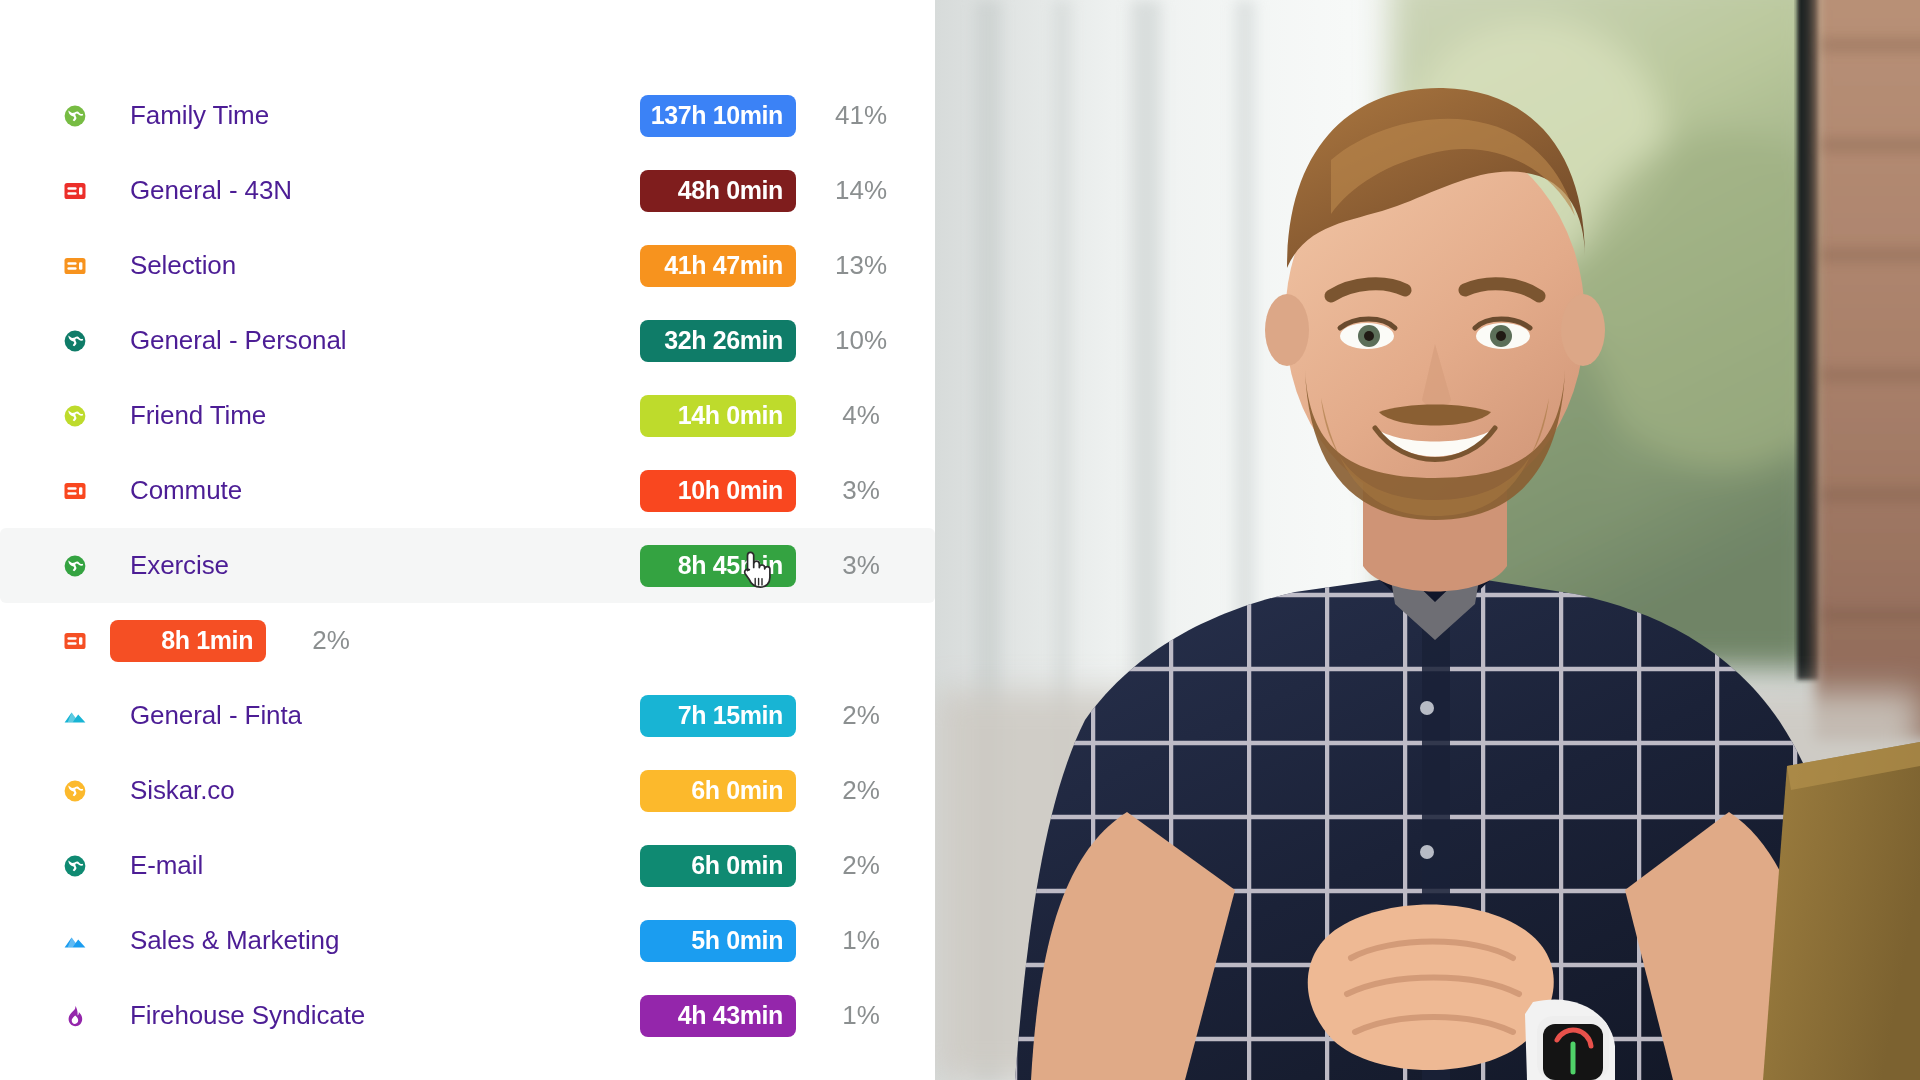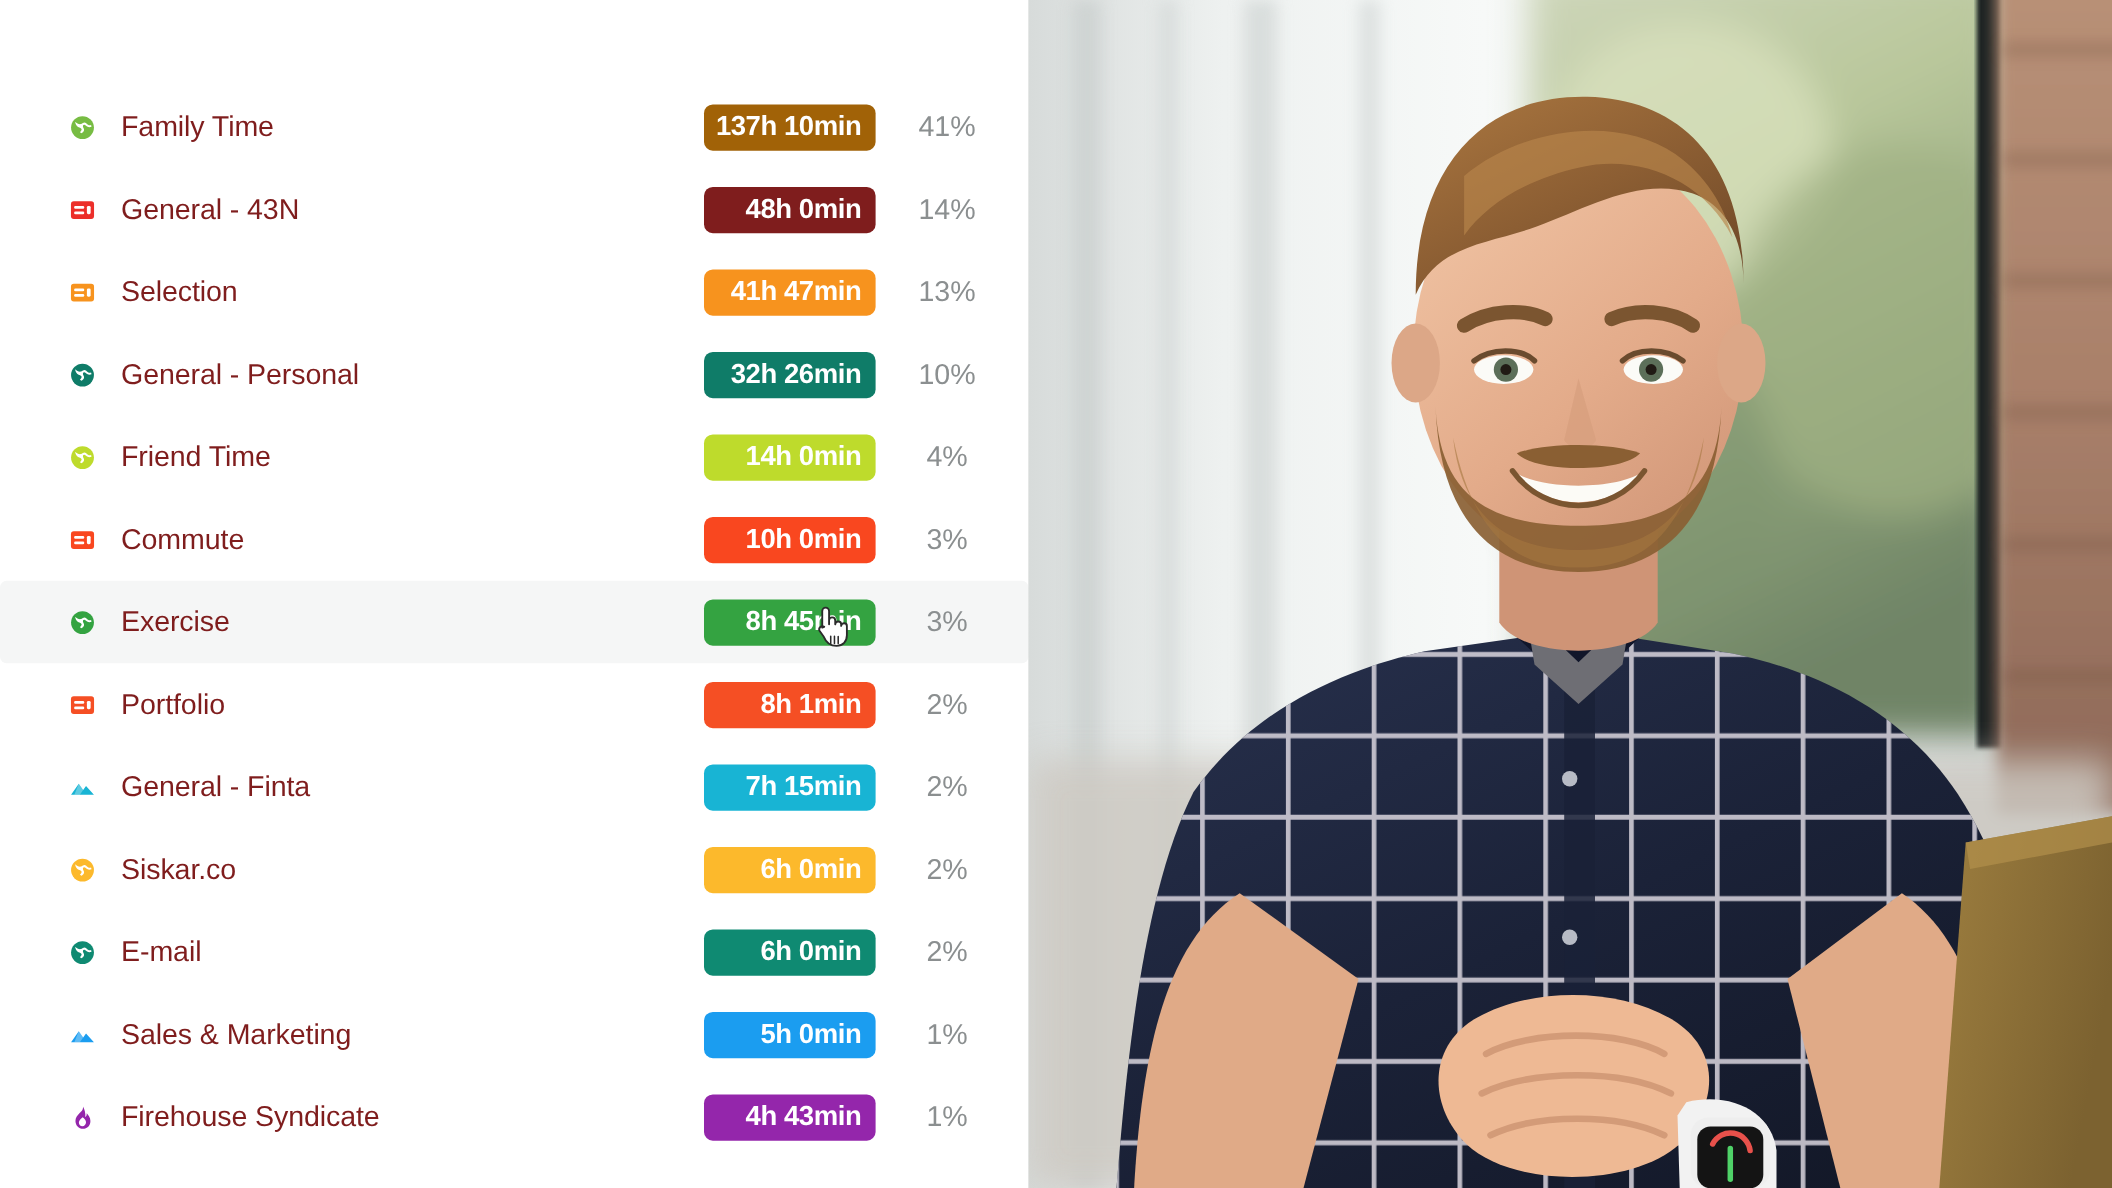--- a/index.html
+++ b/index.html
@@ -36,23 +36,24 @@
     flex:0 0 26px;
     width:26px; height:26px;
     display:flex; align-items:center; justify-content:center;
     margin-right:22px;
   }
   .row-icon svg{ display:block; width:24px; height:24px; }
 
   .row-label{
     flex:1 1 auto;
     font-size:26px;
-    color:#7f1d1d;
+    color:#4c1d95;
     letter-spacing:-0.1px;
     white-space:nowrap;
+    margin-left:20px;
   }
 
   .row-pill{
     flex:0 0 auto;
     width:156px;
     height:42px;
     border-radius:8px;
     display:flex;
     align-items:center;
     justify-content:flex-end;
@@ -100,21 +101,21 @@
   <div class="report-panel">
     <div class="report-list" id="report-list">
         <div class="report-row">
           <span class="row-icon">
             <svg viewBox="0 0 24 24" xmlns="http://www.w3.org/2000/svg">
               <circle cx="12" cy="12" r="10.4" fill="#77bc43"></circle>
               <path d="M5.2 6.6 c2.0 1.4 3.3 2.8 5.6 2.2 c1.4 -0.4 2.0 -1.5 3.6 -1.3 c1.2 0.2 1.7 1.3 2.6 1.9 c0.9 0.6 1.9 0.6 2.8 0.3 l0.4 1.6 c-1.4 0.6 -2.8 0.5 -4.0 -0.2 c-1.0 -0.6 -1.6 -1.6 -2.6 -1.6 c-1.2 0 -1.4 1.0 -1.1 2.0 c0.3 1.1 1.1 1.7 0.9 2.9 c-0.2 1.3 -1.4 2.0 -2.3 2.8 l-1.4 -1.0 c0.7 -0.9 1.6 -1.6 1.5 -2.6 c-0.1 -1.0 -1.2 -1.3 -2.1 -1.7 c-1.5 -0.6 -2.6 -1.6 -3.2 -3.0 Z" fill="#ffffff"></path>
             </svg>
           </span>
           <span class="row-label">Family Time</span>
-          <span class="row-pill" style="background: #a16207;">137h 10min</span>
+          <span class="row-pill" style="background: #3b82f6;">137h 10min</span>
           <span class="row-pct">41%</span>
         </div>
         <div class="report-row">
           <span class="row-icon">
             <svg viewBox="0 0 24 24" xmlns="http://www.w3.org/2000/svg">
               <rect x="1.5" y="4" width="21" height="16" rx="2.6" fill="#ec2f2a"></rect>
               <rect x="4.4" y="8.2" width="9.2" height="2.6" rx="1.2" fill="#ffffff"></rect>
               <rect x="4.4" y="13.2" width="9.2" height="2.6" rx="1.2" fill="#ffffff"></rect>
               <rect x="16.0" y="8.2" width="3.4" height="7.6" rx="1.3" fill="#ffffff"></rect>
             </svg>
@@ -184,21 +185,20 @@
         </div>
         <div class="report-row">
           <span class="row-icon">
             <svg viewBox="0 0 24 24" xmlns="http://www.w3.org/2000/svg">
               <rect x="1.5" y="4" width="21" height="16" rx="2.6" fill="#f54f24"></rect>
               <rect x="4.4" y="8.2" width="9.2" height="2.6" rx="1.2" fill="#ffffff"></rect>
               <rect x="4.4" y="13.2" width="9.2" height="2.6" rx="1.2" fill="#ffffff"></rect>
               <rect x="16.0" y="8.2" width="3.4" height="7.6" rx="1.3" fill="#ffffff"></rect>
             </svg>
           </span>
-          <span class="row-label">Portfolio</span>
           <span class="row-pill" style="background: rgb(245, 79, 36);">8h 1min</span>
           <span class="row-pct">2%</span>
         </div>
         <div class="report-row">
           <span class="row-icon">
             <svg viewBox="0 0 24 24" xmlns="http://www.w3.org/2000/svg">
               <path d="M1.6 18.6 L8.6 8.4 L12.6 14.1 L15.2 10.6 L22.4 18.6 Z" fill="#18b4d4"></path>
               <path d="M8.6 8.4 L12.6 14.1 L9.6 18.6 L4.6 18.6 Z" fill="#ffffff" opacity="0.30"></path>
             </svg>
           </span>

